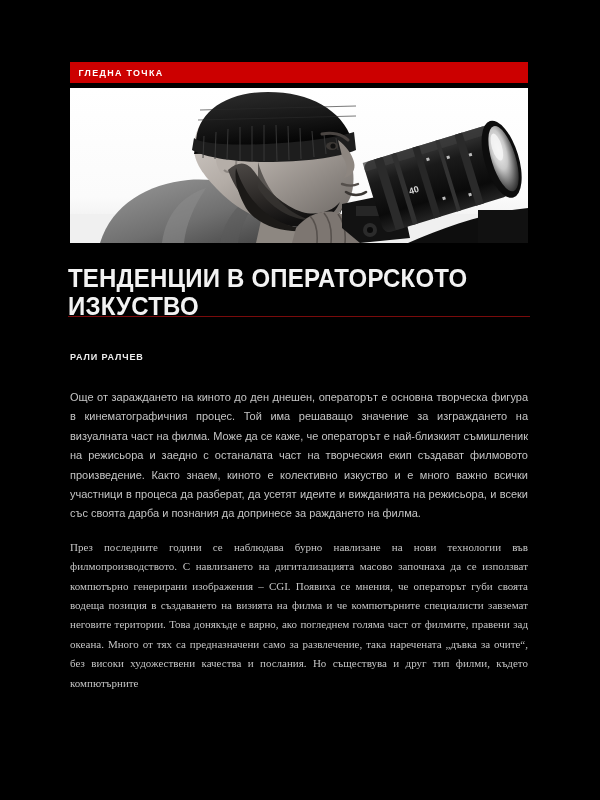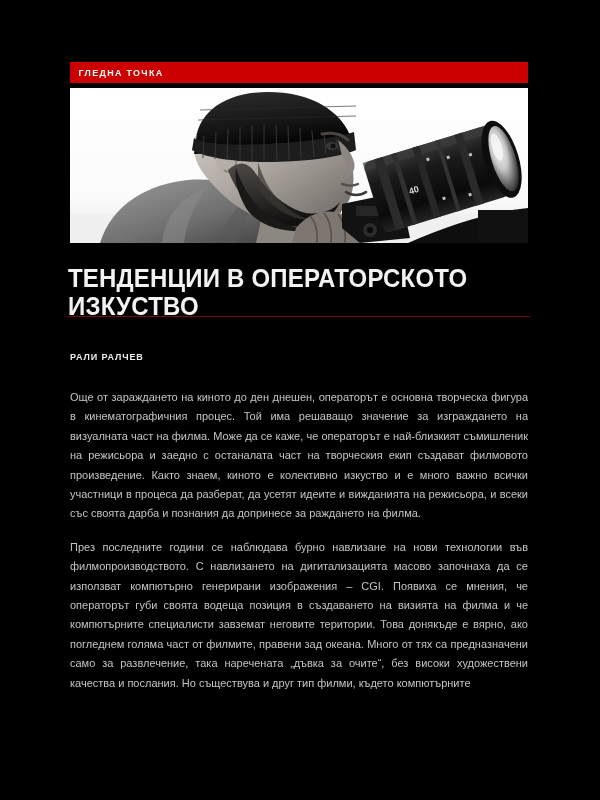--- a/index.html
+++ b/index.html
@@ -104,21 +104,21 @@
     top: 388px;
     width: 458px;
     color: #c4c4c4;
     font-size: 11px;
     line-height: 19.4px;
     text-align: justify;
   }
   .body-copy p {
     margin: 0 0 14px 0;
   }
-  .body-copy p:last-child { margin-bottom: 0; }
+  .body-copy p:last-child { margin-bottom: 0; font-family: Liberation Serif, serif; }
 
   
   .folio {
     position: absolute;
     left: 0;
     top: 764px;
     width: 600px;
     text-align: center;
     color: #e8e8e8;
     font-size: 9.5px;

